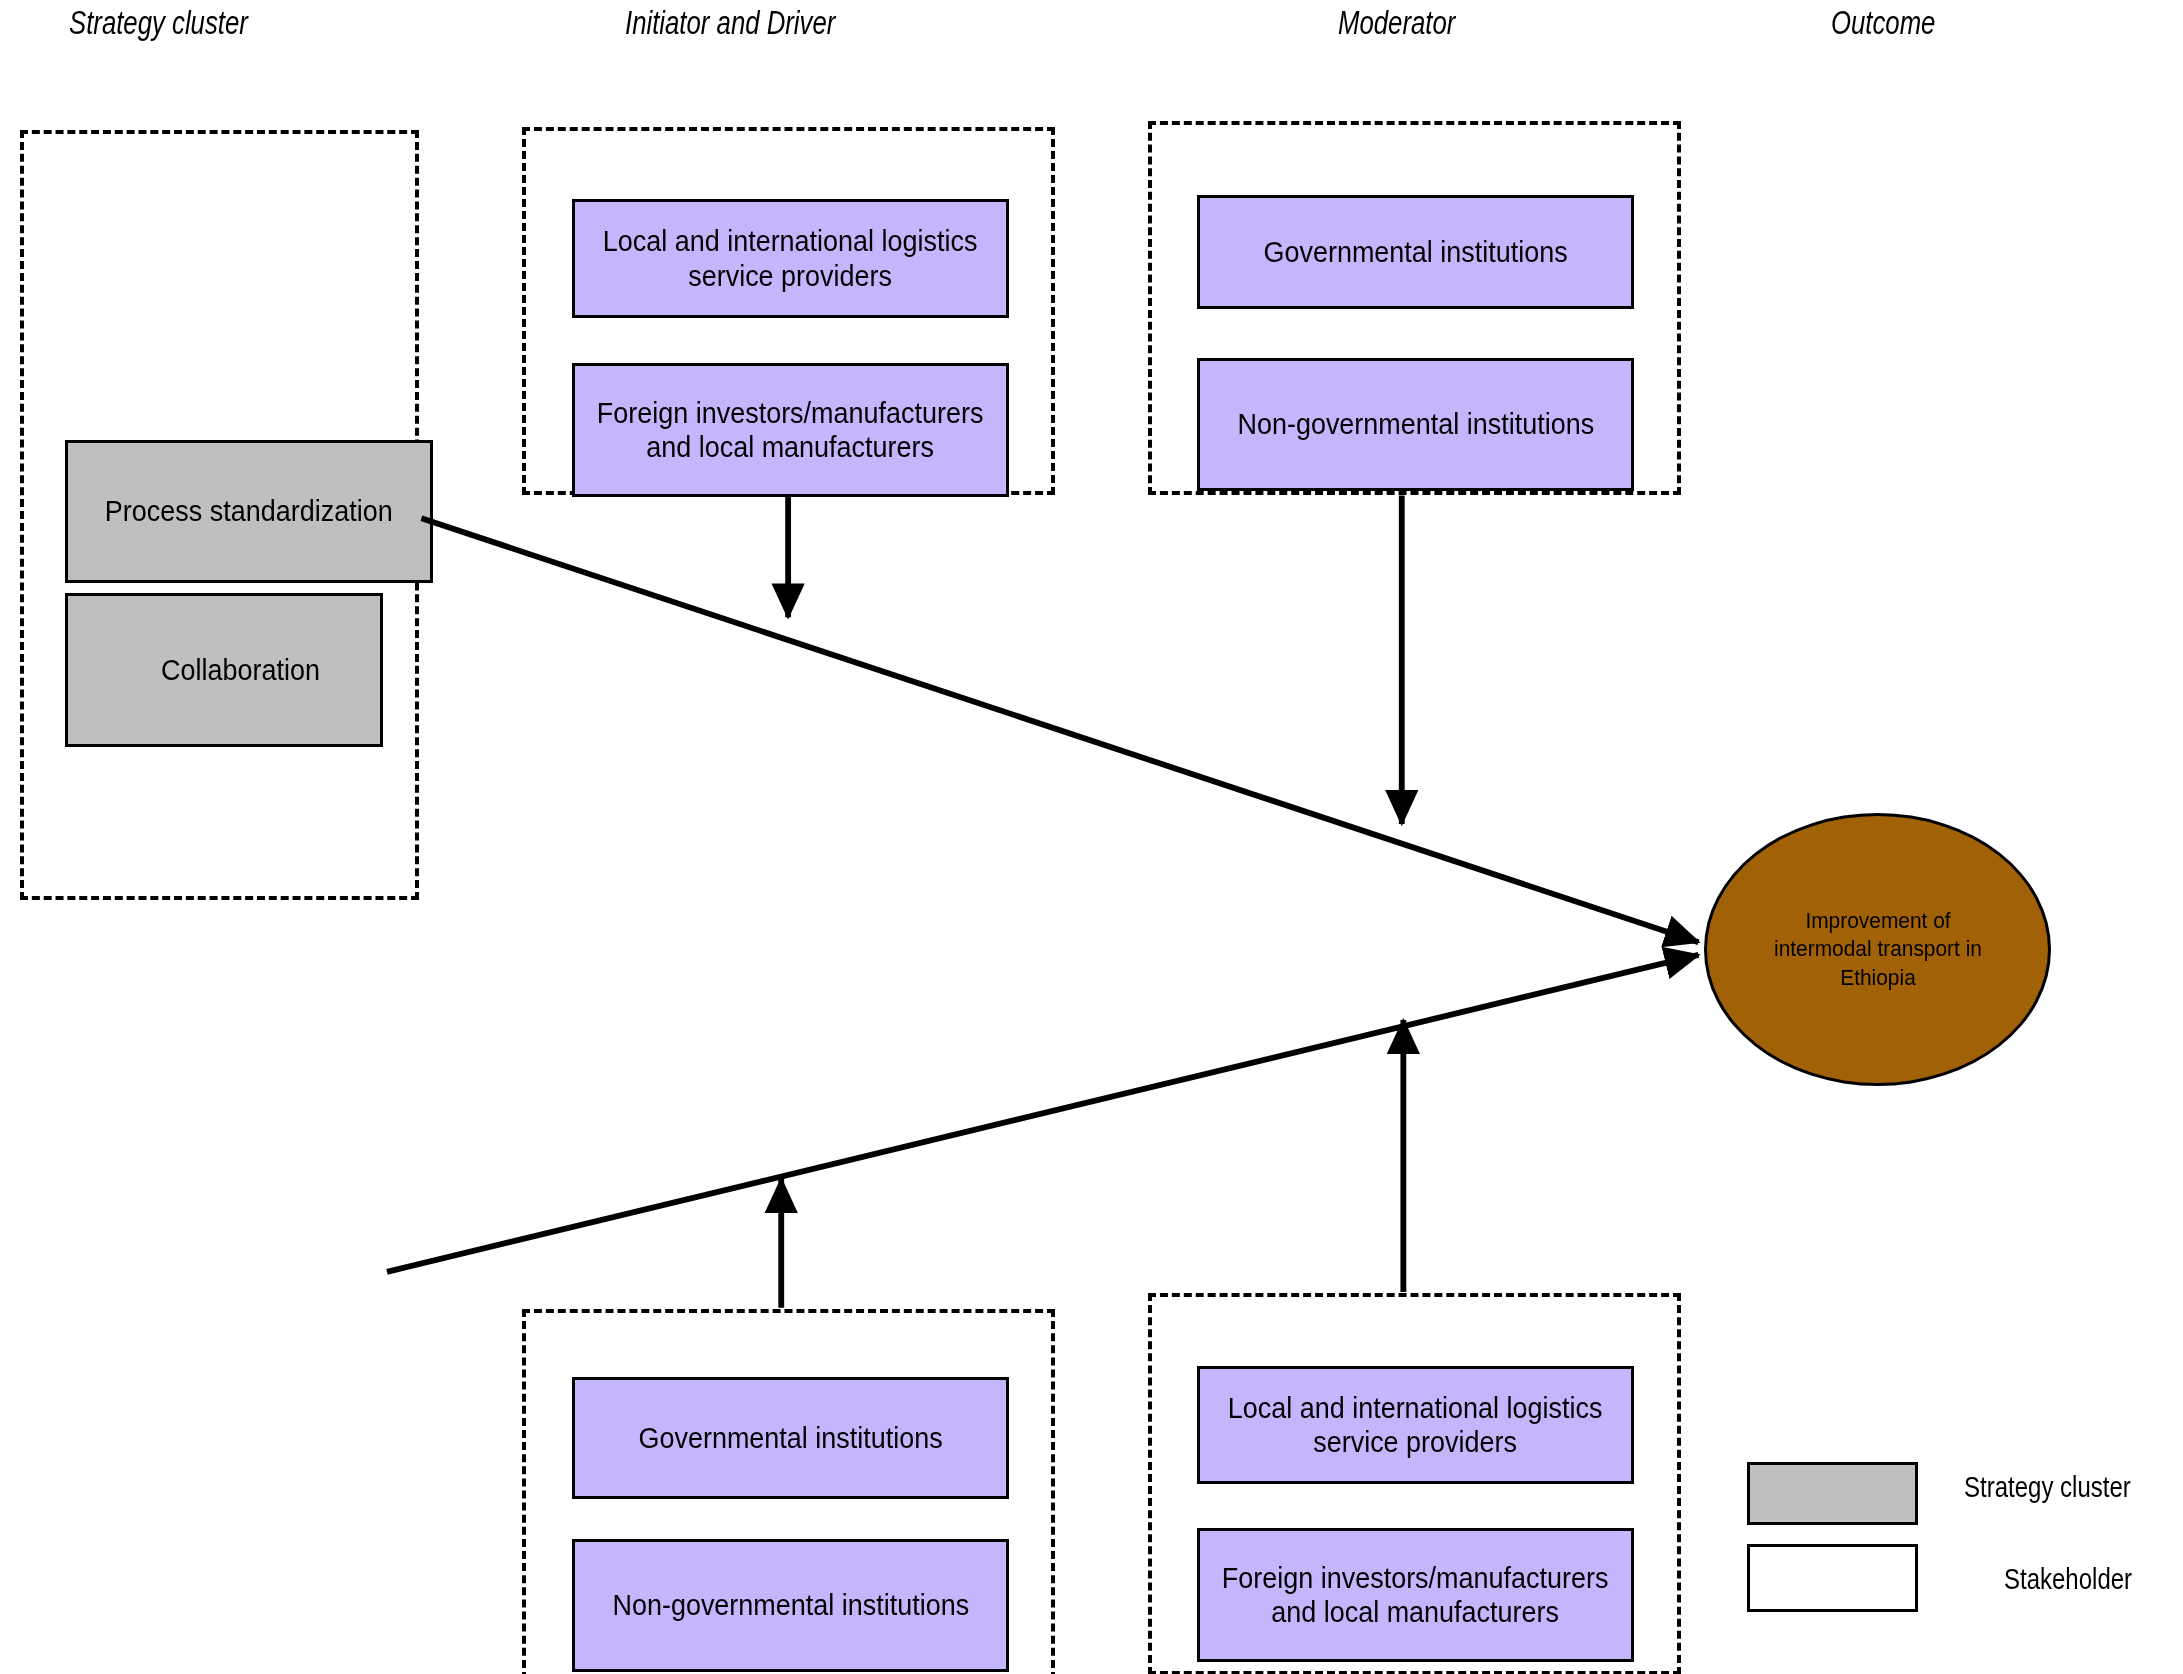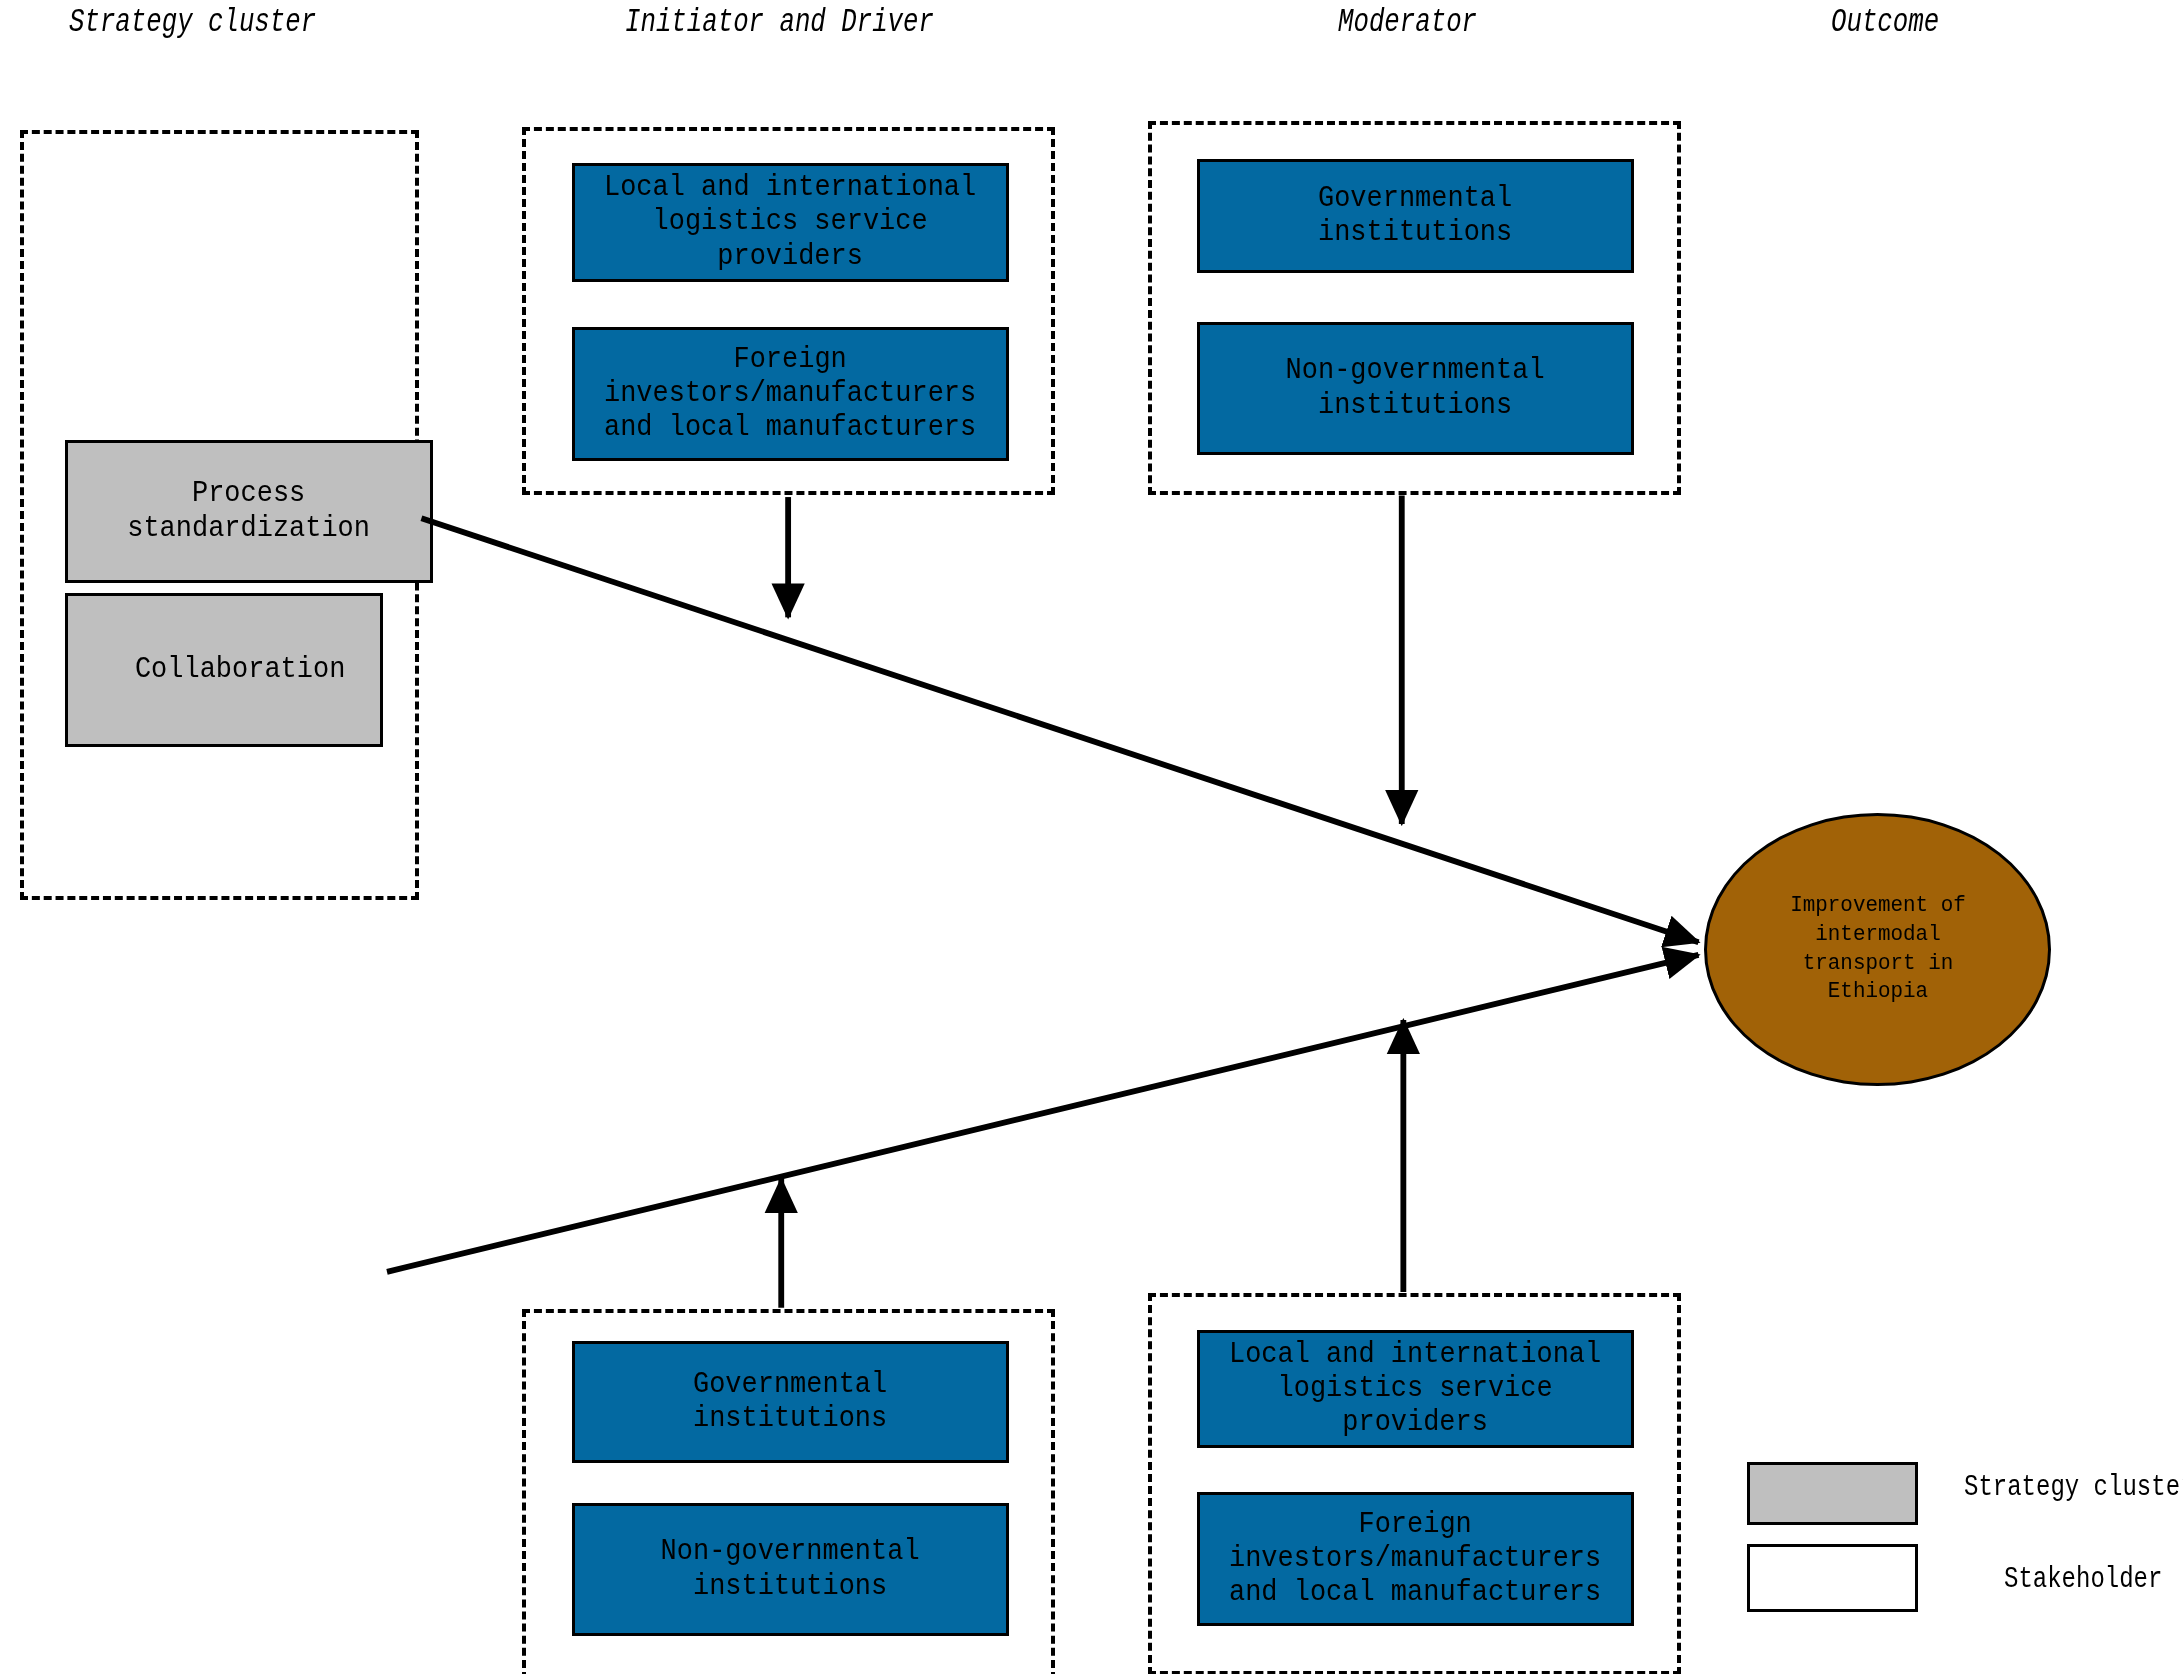--- a/index.html
+++ b/index.html
@@ -1,21 +1,21 @@
 <!DOCTYPE html>
 <html style="font-size:8.5px"><head>
 <meta charset="utf-8">
 <style>
   html,body{margin:0;padding:0;background:#ffffff;}
   #stage{
     position:relative;
     width:2183px;height:1674px;
     background:#ffffff;
     overflow:hidden;
-    font-family:Liberation Mono, monospace;
+    font-family:Liberation Sans, sans-serif;
     color:#000000;
   }
   .col-header{
     position:absolute;
     font-style:italic;
     font-size:33px;
     line-height:1;
     white-space:nowrap;
     transform:scaleX(.78);
     transform-origin:left top;
@@ -34,21 +34,21 @@
     display:flex;
     align-items:center;
     justify-content:center;
     text-align:center;
     font-size:29px;
     line-height:1.18;
     padding:2.1px 7.4px;
   }
   .node span{display:block;transform:scaleX(.93);}
   .node.gray{background:#bfbfbf;}
-  .node.white{background:#0369a1;}
+  .node.white{background:#c4b5fd;margin-top:36px;}
   .ellipse{
     position:absolute;
     border:3.7px solid #000000;
     border-radius:50%;
     background:#a16207;
     display:flex;
     align-items:center;
     justify-content:center;
     text-align:center;
     font-size:22px;

